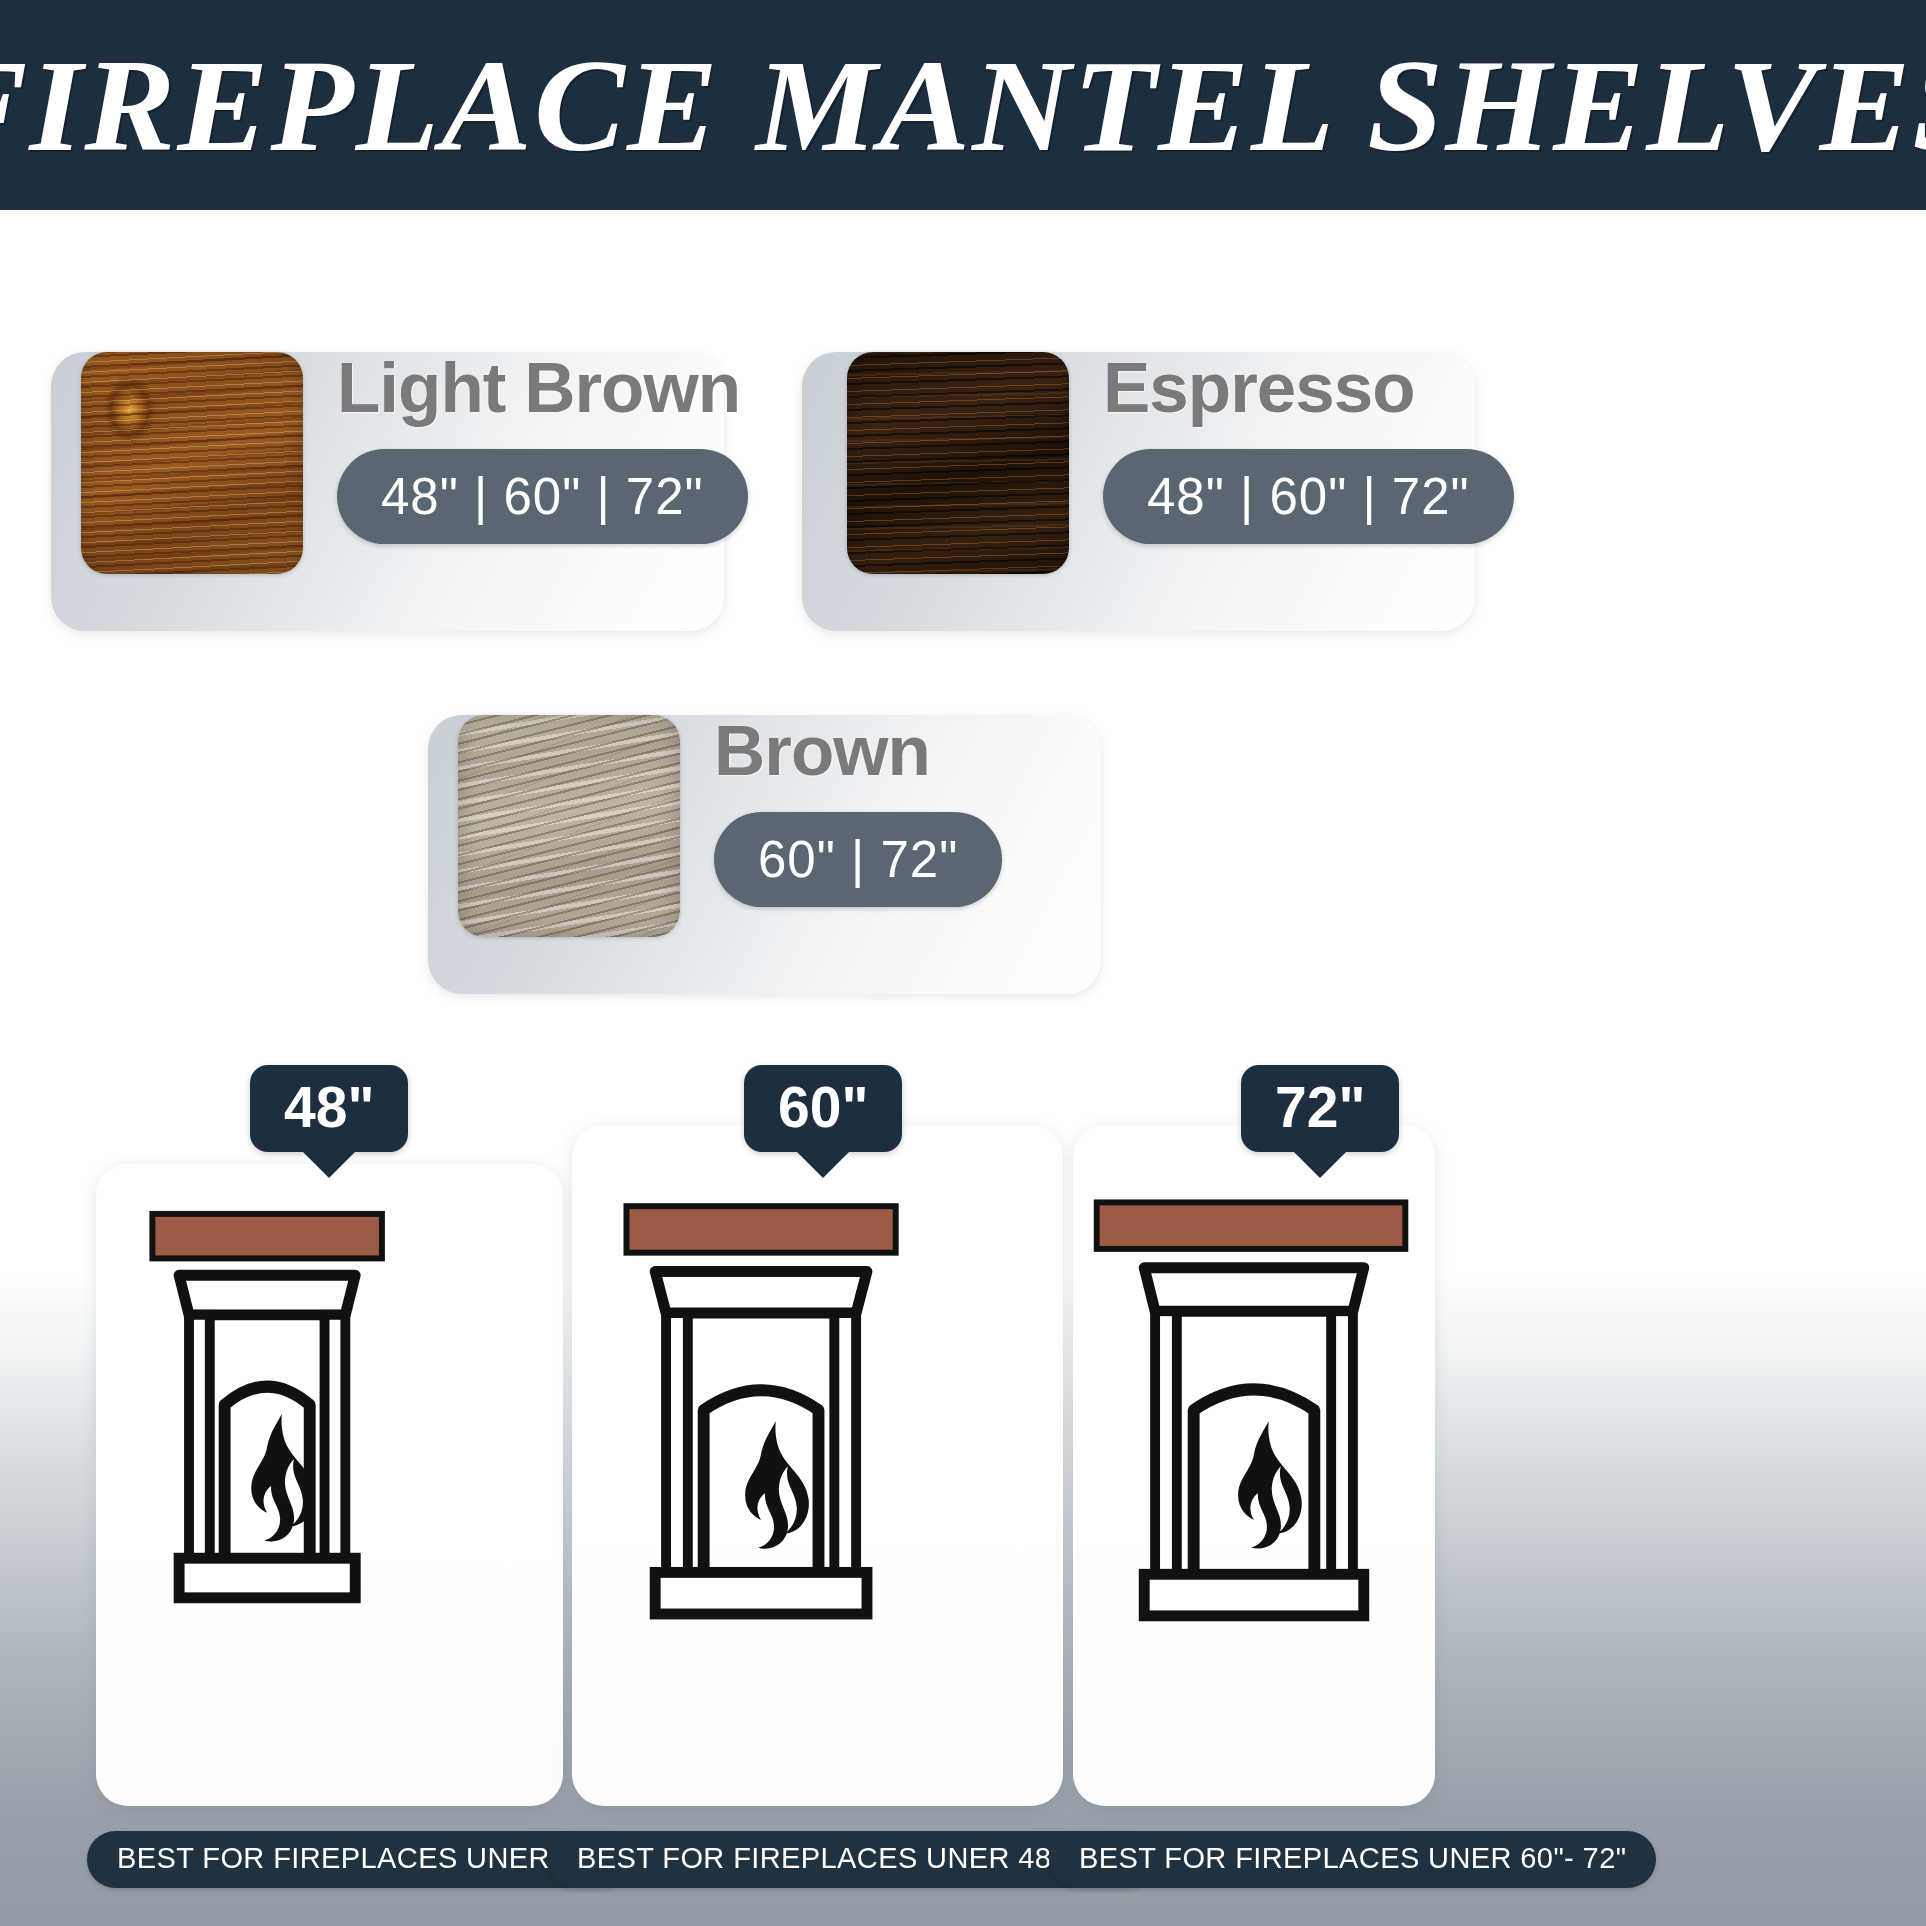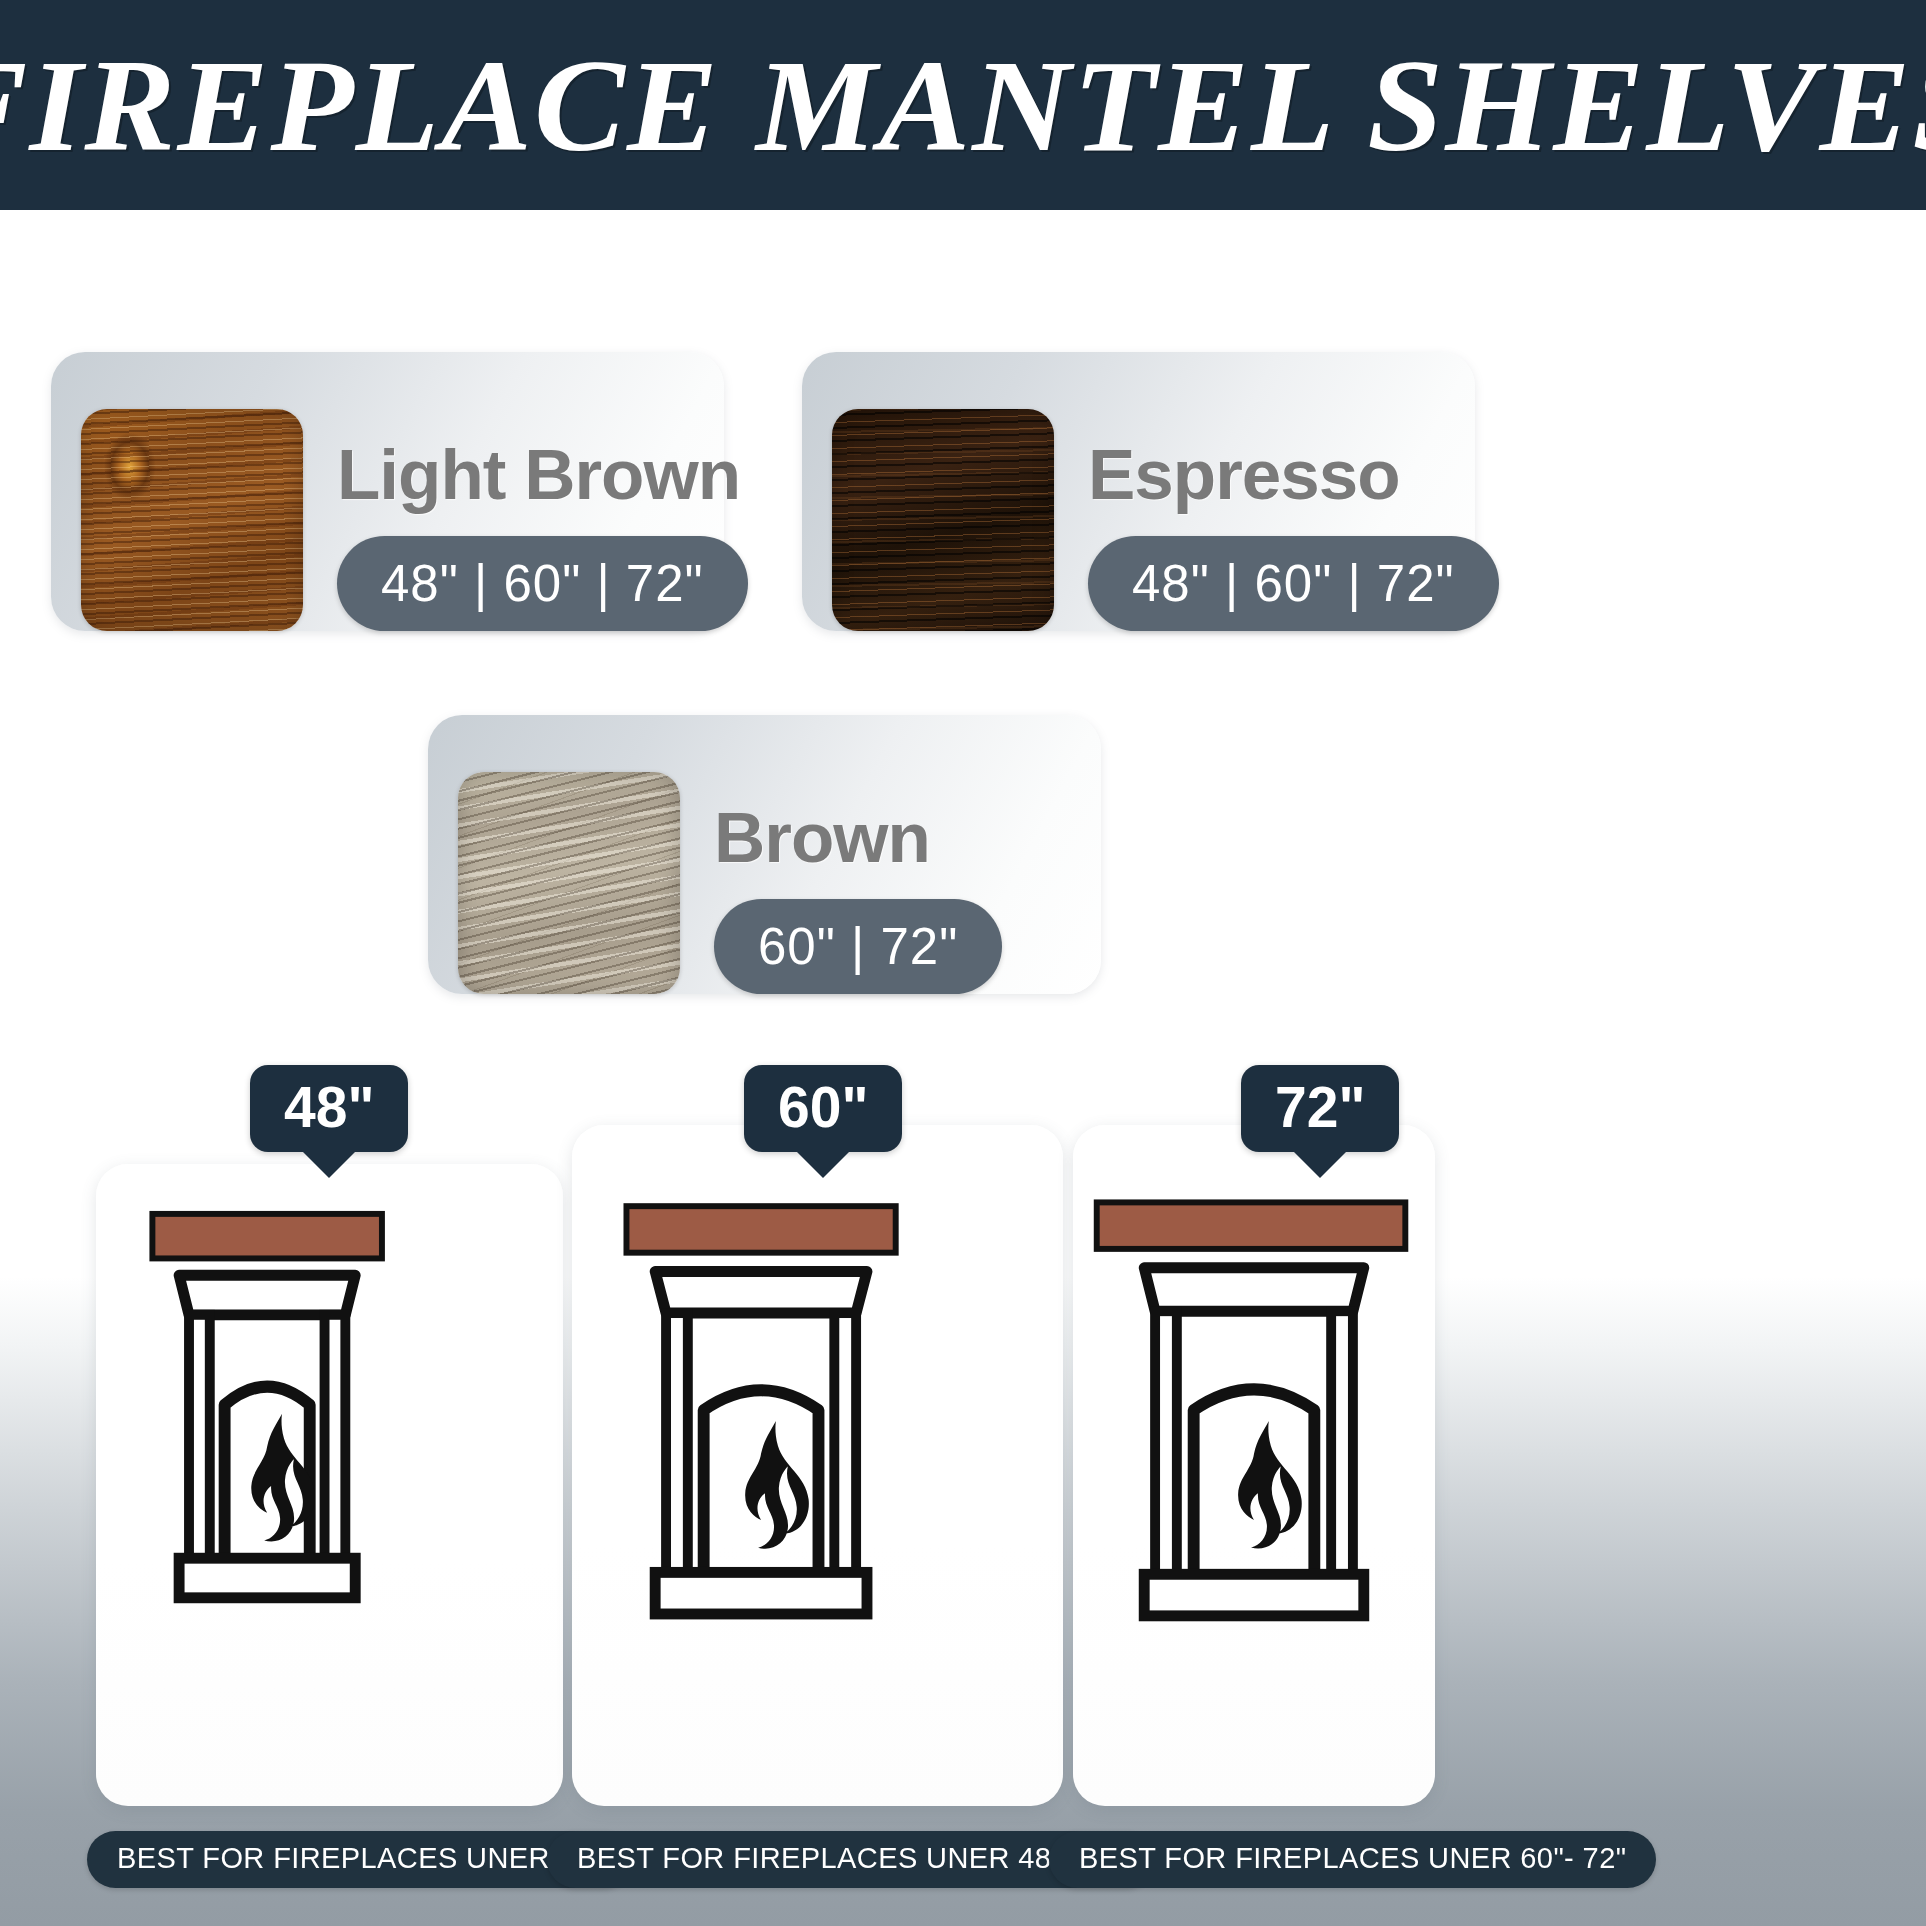--- a/index.html
+++ b/index.html
@@ -41,21 +41,21 @@
     line-height:1;
     text-shadow:2px 2px 0 rgba(0,0,0,.25);
   }
 
   
   .color-card {
     position:absolute;
     border-radius:34px;
     background:linear-gradient(118deg,#c7ced4 0%, #d6dbe0 28%, #eef0f2 58%, #fbfcfc 82%, #ffffff 100%);
     box-shadow:0 3px 10px rgba(120,130,140,.18);
-    display:flex; align-items:flex-end;
+    display:flex; align-items:flex-start;
   }
   .swatch {
     width:222px; height:222px;
     border-radius:26px;
     margin-left:30px;
     flex:0 0 auto;
     position:relative;
     overflow:hidden;
     box-shadow:0 1px 4px rgba(0,0,0,.18);
   }
@@ -119,21 +119,21 @@
     font-weight:400;
     display:inline-flex; align-items:center; justify-content:center;
     padding:18px 44px;
     letter-spacing:1px;
     box-shadow:0 2px 5px rgba(0,0,0,.18);
     white-space:nowrap;
   }
 
   
   #card-light-brown { left:51px;  top:352px; width:673px;  height:279px; }
-  #card-espresso    { left:802px; top:352px; width:673px;  height:279px; }
+  #card-espresso    { left:802px; top:352px; width:673px;  height:279px;padding-left:15px; }
   #card-gray        { left:428px; top:715px; width:673px;  height:279px; }
 
   
   .fp-block { position:absolute; }
 
   .size-tag {
     position:absolute;
     background:#1d2f3f;
     border-radius:18px;
     color:#ffffff;

